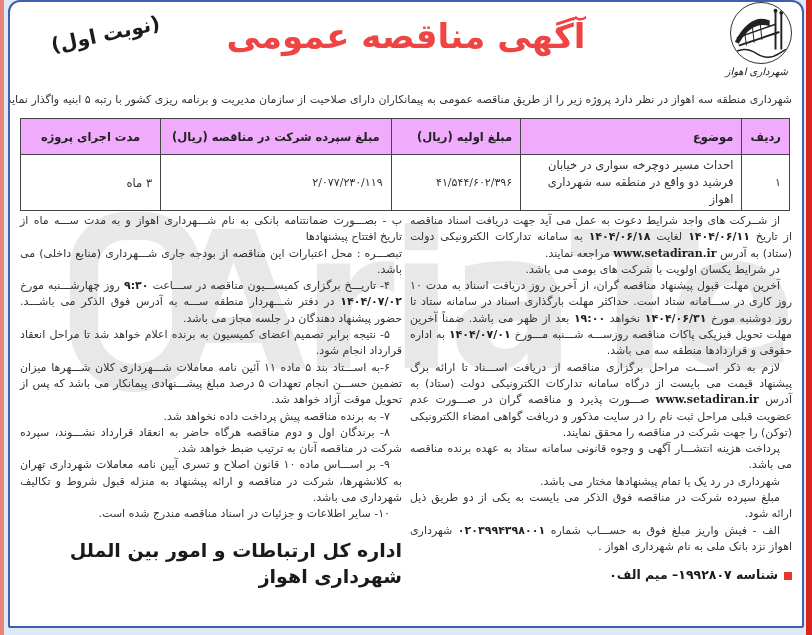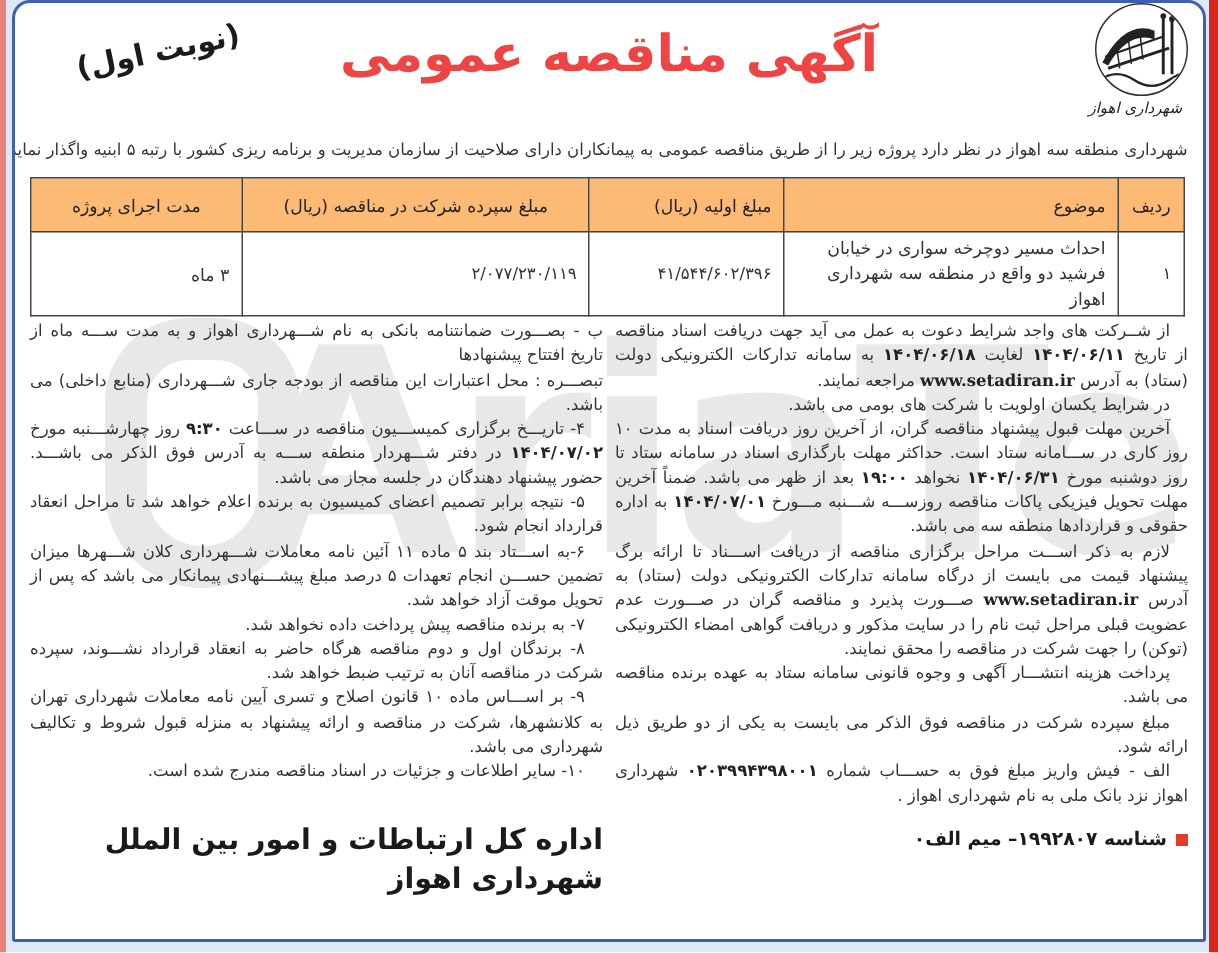--- a/index.html
+++ b/index.html
@@ -33,38 +33,38 @@
   .logo-caption { position: absolute; right: 14px; top: 64px; font-family: "DejaVu Serif", serif; font-size: 10px; font-style: italic; color: #222; }
   .title { position: absolute; left: 0; right: 0; top: 14px; text-align: center; font-family: "DejaVu Sans", sans-serif; font-weight: bold; font-size: 34px; color: #ef4444; letter-spacing: -0.5px; }
   .round-label { position: absolute; left: 40px; top: 20px; font-weight: bold; font-size: 20px; color: #1b1b1b; transform: rotate(-12deg); }
 
   .intro { position: relative; z-index: 1; padding: 0 10px; font-size: 11px; line-height: 16px; color: #333; text-align: right; white-space: nowrap; overflow: hidden; margin-top: -2px; }
 
   table.tender {
     position: relative; z-index: 1; margin: 10px 12px 0 12px; width: 770px;
     border-collapse: collapse; font-size: 11.5px; direction: rtl;
   }
-  table.tender th { background: #fdba74; font-weight: normal; height: 36px; border: 1.2px solid #444; color: #222; padding: 0 8px; }
+  table.tender th { background: #f0abfc; font-weight: bold; height: 36px; border: 1.2px solid #444; color: #222; padding: 0 8px; }
   table.tender td { border: 1.2px solid #444; height: 38px; padding: 2px 8px; color: #333; vertical-align: middle; background: #fff; }
   table.tender th.c-row { width: 44px; text-align: center; }
   table.tender th.c-subject { width: 223px; text-align: right; }
   table.tender th.c-amount { width: 130px; text-align: right; }
   table.tender th.c-deposit { width: 232px; text-align: center; }
   table.tender th.c-duration { width: 141px; text-align: center; }
   table.tender td.subject { text-align: right; line-height: 17px; font-size: 11.5px; }
   .num { font-family: "DejaVu Sans", sans-serif; font-size: 11px; }
 
   .columns { position: relative; z-index: 1; display: flex; flex-direction: row; justify-content: space-between; padding: 2px 10px 0 10px; }
   .col { width: 382px; font-size: 11px; line-height: 16.3px; color: #333; text-align: justify; text-align-last: right; }
   .col p { margin: 0; text-indent: 12px; }
   .col p.noindent { text-indent: 0; }
   .col b { font-weight: bold; color: #222; }
   .url { font-family: "DejaVu Serif", serif; font-weight: bold; color: #222; direction: ltr; unicode-bidi: embed; font-size: 11px; }
 
-  .signature { text-align: left; margin-top: 24px; font-weight: bold; font-size: 19px; line-height: 26px; color: #1a1a1a; }
+  .signature { text-align: left; margin-top: 14px; font-weight: bold; font-size: 19px; line-height: 26px; color: #1a1a1a; }
   .signature .line2 { display: block; padding-right: 0; }
 
   .ref { margin-top: 12px; font-weight: bold; font-size: 12.5px; color: #1a1a1a; }
   .ref .bullet { display: inline-block; width: 8px; height: 8px; background: #e53a2a; margin-left: 6px; vertical-align: middle; }
 </style>
 </head>
 <body>
 
 <div class="outer-red-left"></div>
 <div class="light-band"></div>
@@ -142,20 +142,21 @@
         <span>بعد از ظهر می باشد. ضمناً آخرین مهلت تحویل فیزیکی پاکات مناقصه روزســـه شـــنبه مـــورخ</span>
         <b>۱۴۰۴/۰۷/۰۱</b>
         <span>به اداره حقوقی و قراردادها منطقه سه می باشد.</span>
       </p>
       <p>
         <span>لازم به ذکر اســـت مراحل برگزاری مناقصه از دریافت اســـناد تا ارائه برگ پیشنهاد قیمت می بایست از درگاه سامانه تدارکات الکترونیکی دولت (ستاد) به آدرس</span>
         <span class="url">www.setadiran.ir</span>
         <span>صـــورت پذیرد و مناقصه گران در صـــورت عدم عضویت قبلی مراحل ثبت نام را در سایت مذکور و دریافت گواهی امضاء الکترونیکی (توکن) را جهت شرکت در مناقصه را محقق نمایند.</span>
       </p>
       <p>پرداخت هزینه انتشـــار آگهی و وجوه قانونی سامانه ستاد به عهده برنده مناقصه می باشد.</p>
+      <p>شهرداری در رد یک یا تمام پیشنهادها مختار می باشد.</p>
       <p>مبلغ سپرده شرکت در مناقصه فوق الذکر می بایست به یکی از دو طریق ذیل ارائه شود.</p>
       <p>
         <span>الف - فیش واریز مبلغ فوق به حســـاب شماره</span>
         <b>۰۲۰۳۹۹۴۳۹۸۰۰۱</b>
         <span>شهرداری اهواز نزد بانک ملی به نام شهرداری اهواز .</span>
       </p>
       <div class="ref">
         <span class="bullet"></span><span>شناسه ۱۹۹۲۸۰۷– میم الف۰</span>
       </div>
     </div>

